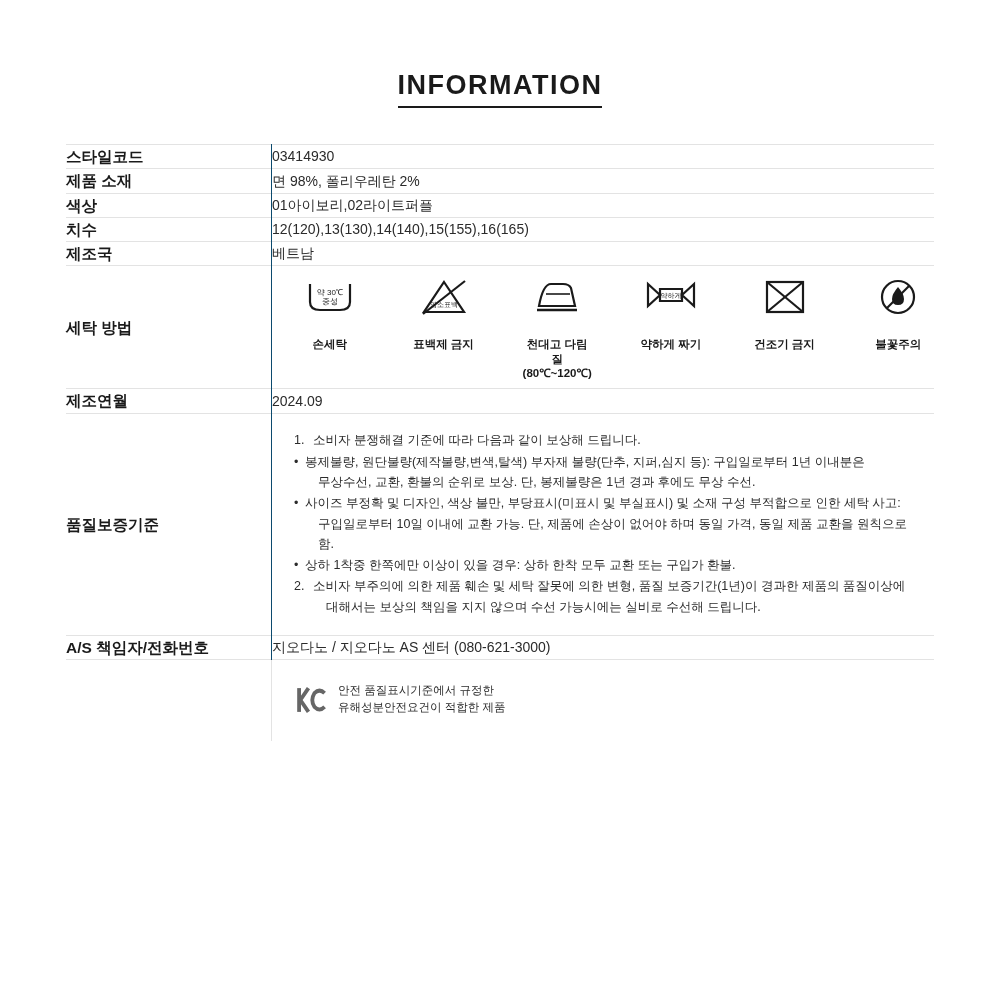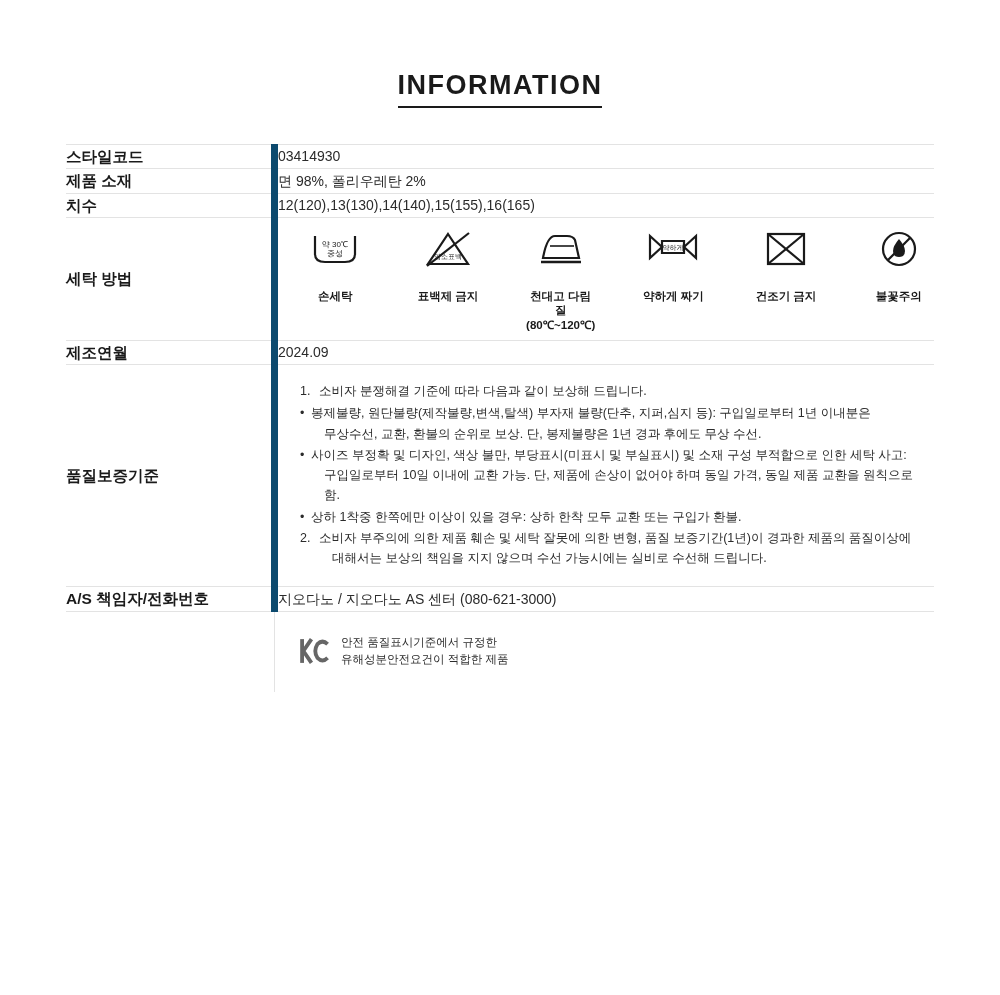--- a/index.html
+++ b/index.html
@@ -44,21 +44,21 @@
   table.info td {
     vertical-align: middle;
     padding: 0;
   }
   td.label {
     width: 205px;
     padding: 18px 0 18px 6px;
     font-size: 15.5px;
     font-weight: bold;
     color: #1a1a1a;
-    border-right: 7px solid #0c4a6e;
+    border-right: 1px solid #0c4a6e;
     line-height: 1.5;
   }
   td.value {
     padding: 18px 0 18px 22px;
     font-size: 14px;
     color: #2b2b2b;
     line-height: 1.6;
   }
 
   
@@ -154,22 +154,30 @@
 
       <tr>
         <td class="label">스타일코드</td>
         <td class="value">03414930</td>
       </tr>
       <tr>
         <td class="label">제품 소재</td>
         <td class="value">면 98%, 폴리우레탄 2%</td>
       </tr>
       <tr>
+        <td class="label">색상</td>
+        <td class="value">01아이보리,02라이트퍼플</td>
+      </tr>
+      <tr>
         <td class="label">치수</td>
         <td class="value">12(120),13(130),14(140),15(155),16(165)</td>
+      </tr>
+      <tr>
+        <td class="label">제조국</td>
+        <td class="value">베트남</td>
       </tr>
 
       <tr>
         <td class="label">세탁 방법</td>
         <td>
           <div class="care-cells">
 
             <div class="care-item">
               <div class="care-icon">
                 <svg width="56" height="42" viewBox="0 0 56 42">

